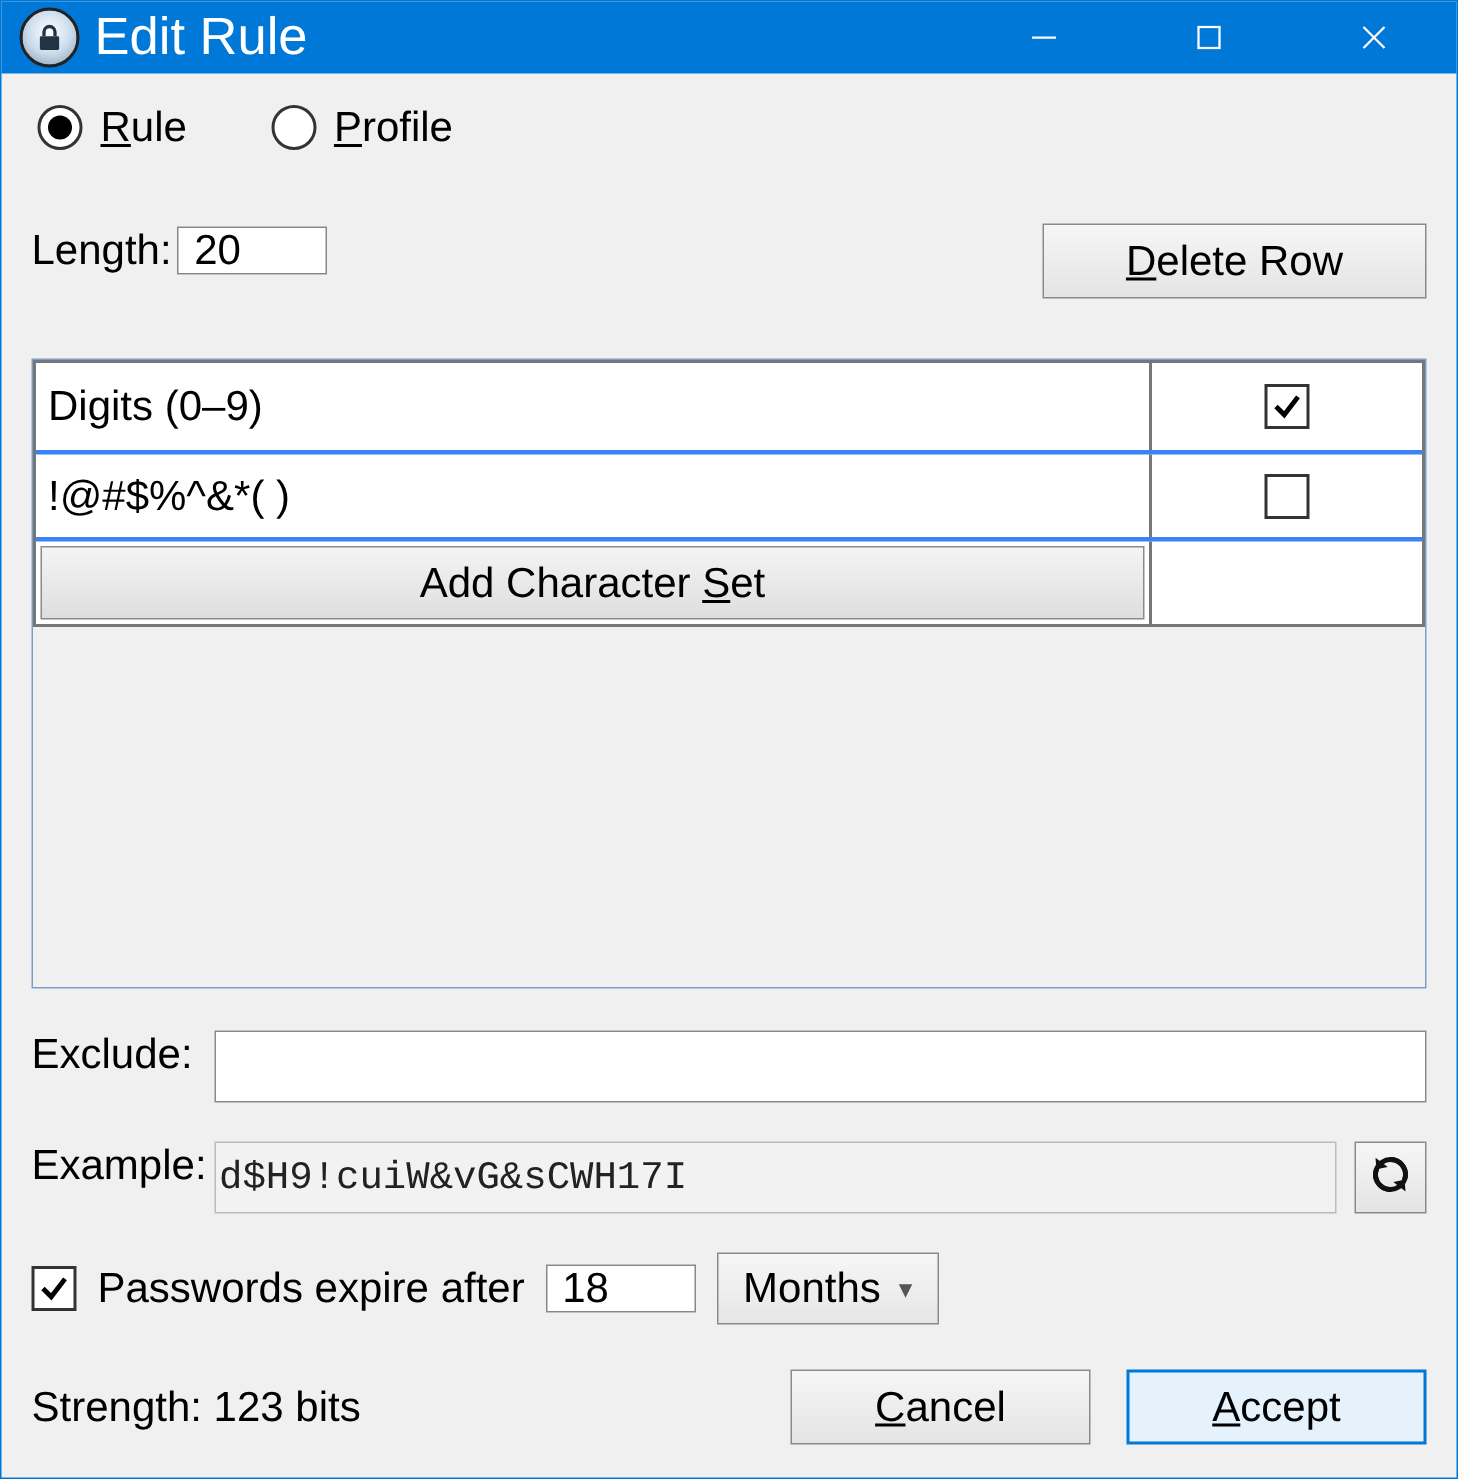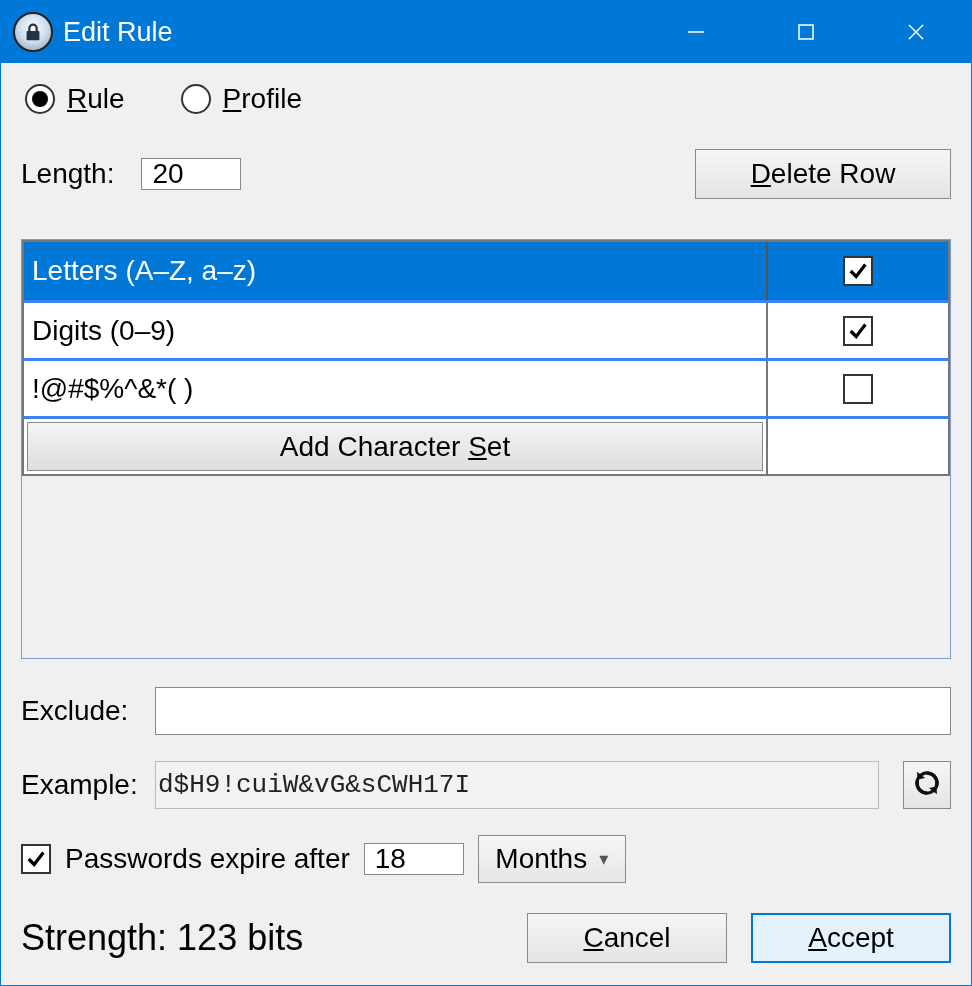--- a/index.html
+++ b/index.html
@@ -28,21 +28,21 @@
   .titlebar-icon {
     width: 40px; height: 40px;
     border: 2px solid #222;
     border-radius: 50%;
     background: radial-gradient(circle at 50% 40%, #fff 0%, #cde 50%, #89a 100%);
     display: flex; align-items: center; justify-content: center;
     margin-right: 10px;
     flex: 0 0 auto;
   }
   .titlebar-title {
-    font-size: 27px;
+    font-size: 35px;
     font-weight: 400;
     flex: 1 1 auto;
   }
   .win-controls {
     display: flex;
     height: 100%;
   }
   .win-btn {
     width: 110px;
     display: flex;
@@ -83,21 +83,21 @@
     width: 16px; height: 16px;
     background: #000;
     border-radius: 50%;
   }
   .ul-first::first-letter { text-decoration: underline; }
   .ul-seg { text-decoration: underline; }
   
   .len-row {
     display: flex;
     align-items: center;
-    gap: 27px;
+    gap: 4px;
     margin-bottom: 40px;
     justify-content: center;
   }
   .len-row .lbl { font-size: 28px; }
   .num-input {
     width: 100px; height: 32px;
     font-size: 28px;
     padding: 4px 10px;
     border: 1px solid #888;
     background: #fff;
@@ -105,21 +105,21 @@
   .spacer { flex: 1 1 auto; }
   .btn {
     height: 50px;
     padding: 0 30px;
     font-size: 28px;
     background: linear-gradient(#f6f6f6,#e4e4e4);
     border: 1px solid #8a8a8a;
     display: inline-flex; align-items: center; justify-content: center;
     cursor: default;
   }
-  .btn.delete-row { width: 256px; }
+  .btn.delete-row { width: 256px; margin-top: 14px; }
   .btn.primary {
     border: 2px solid #0078d7;
     background: #e5f1fb;
   }
   
   .table-wrap {
     border: 1px solid #7a9ecb;
     background: #f0f0f0;
     height: 420px;
     margin-bottom: 28px;
@@ -182,21 +182,21 @@
   .checkbox {
     width: 30px; height: 30px;
     border: 2px solid #333;
     background: #fff;
     display: flex; align-items: center; justify-content: center;
   }
   .checkbox.checked svg { display: block; }
   .checkbox svg { display: none; }
   
   .field-row {
-    display: flex; align-items: center; gap: 24px;
+    display: flex; align-items: flex-start; gap: 12px;
     margin-bottom: 26px;
   }
   .field-row .lbl { font-size: 28px; width: 110px; }
   .text-input {
     flex: 1 1 auto;
     height: 48px;
     border: 1px solid #888;
     background: #fff;
     font-size: 26px;
     padding: 6px 10px;
@@ -236,21 +236,21 @@
     padding: 0 14px;
   }
   .select .caret {
     font-size: 18px;
     color: #555;
   }
   .footer-row {
     display: flex; align-items: center;
     gap: 24px;
   }
-  .footer-row .strength { font-size: 36px; flex: 1 1 auto; }
+  .footer-row .strength { font-size: 28px; flex: 1 1 auto; }
   .footer-row .btn { width: 200px; }
 </style>
 </head>
 <body>
 
 <div class="window">
 
   <div class="titlebar">
     <div class="titlebar-icon">
       <svg width="22" height="22" viewBox="0 0 24 24">
@@ -296,30 +296,20 @@
       <span class="lbl">Length:</span>
       <input class="num-input" value="20" style="">
       <div class="spacer"></div>
       <div class="btn delete-row">
         <span><span class="ul-seg">D</span><span>elete Row</span></span>
       </div>
     </div>
 
     <div class="table-wrap">
       <div class="tbody">
-        <div class="tr selected">
-          <div class="td c1">Letters (A–Z, a–z)</div>
-          <div class="td c2">
-            <div class="checkbox checked">
-              <svg width="22" height="22" viewBox="0 0 24 24">
-                  <path d="M4 12 L10 18 L20 5" fill="none" stroke="#000" stroke-width="3.5"></path>
-                </svg>
-            </div>
-          </div>
-        </div>
         <div class="tr">
           <div class="td c1">Digits (0–9)</div>
           <div class="td c2">
             <div class="checkbox checked">
               <svg width="22" height="22" viewBox="0 0 24 24">
                   <path d="M4 12 L10 18 L20 5" fill="none" stroke="#000" stroke-width="3.5"></path>
                 </svg>
             </div>
           </div>
         </div>

